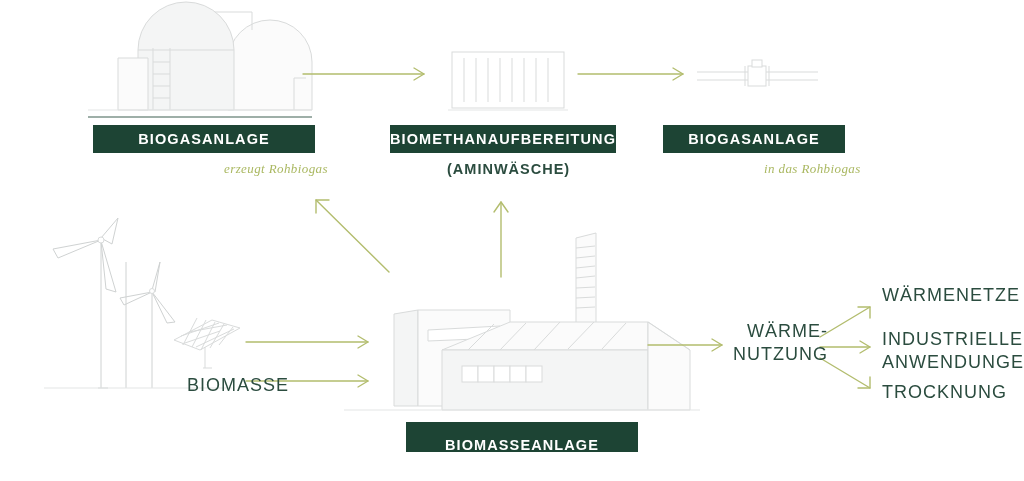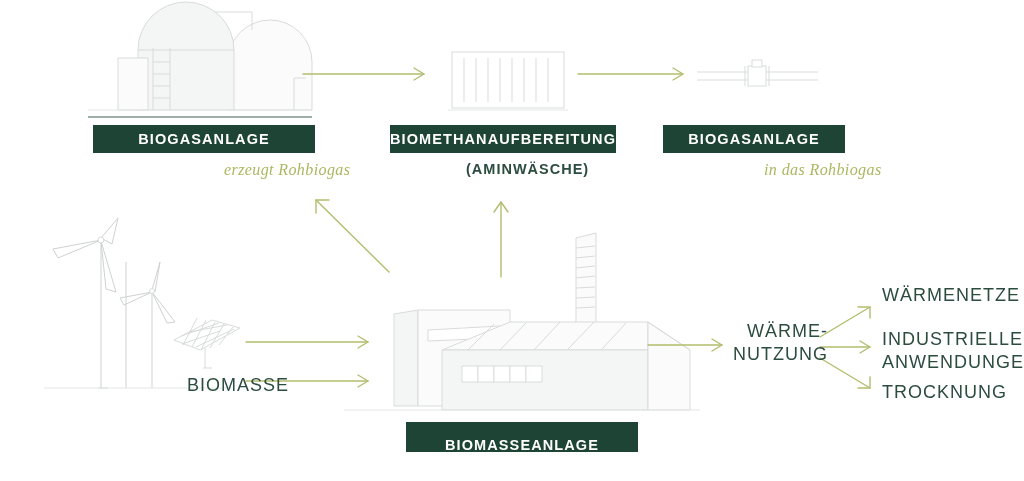--- a/index.html
+++ b/index.html
@@ -31,21 +31,21 @@
     letter-spacing:1.0px;
     line-height:1.25;
     white-space:pre-line;
   }
 
   .hand{
     position:absolute;
     color:#aab861;
     font-family:"Liberation Serif",serif;
     font-style:italic;
-    font-size:16px;
+    font-size:13px;
     letter-spacing:.4px;
     white-space:nowrap;
   }
 
   .sub-cap{
     position:absolute;
     color:#2b4c3f;
     font-family:"Liberation Sans",sans-serif;
     font-weight:bold;
     font-size:14.5px;
@@ -226,21 +226,21 @@
   <div class="label-box" style="left:663px;top:125px;width:182px;height:28px;">
     <span>BIOGASANLAGE</span>
   </div>
 
   <div class="label-box" style="left:406px;top:422px;width:232px;height:30px;align-items:flex-end;">
     <span>BIOMASSEANLAGE</span>
   </div>
 
   <div class="hand" style="left:224px;top:161px;">erzeugt Rohbiogas</div>
 
-  <div class="sub-cap" style="left:466px;top:161px;">(AMINWÄSCHE)</div>
+  <div class="sub-cap" style="left:447px;top:161px;">(AMINWÄSCHE)</div>
 
   <div class="hand" style="left:764px;top:161px;">in das Rohbiogas</div>
 
   <div class="plain-cap" style="left:155px;top:374px;margin-left:32px;">BIOMASSE</div>
 
   <div class="plain-cap" style="left:733px;top:320px;text-align:right;">WÄRME-
 NUTZUNG</div>
 
   <div class="plain-cap" style="left:882px;top:284px;">WÄRMENETZE</div>
 

